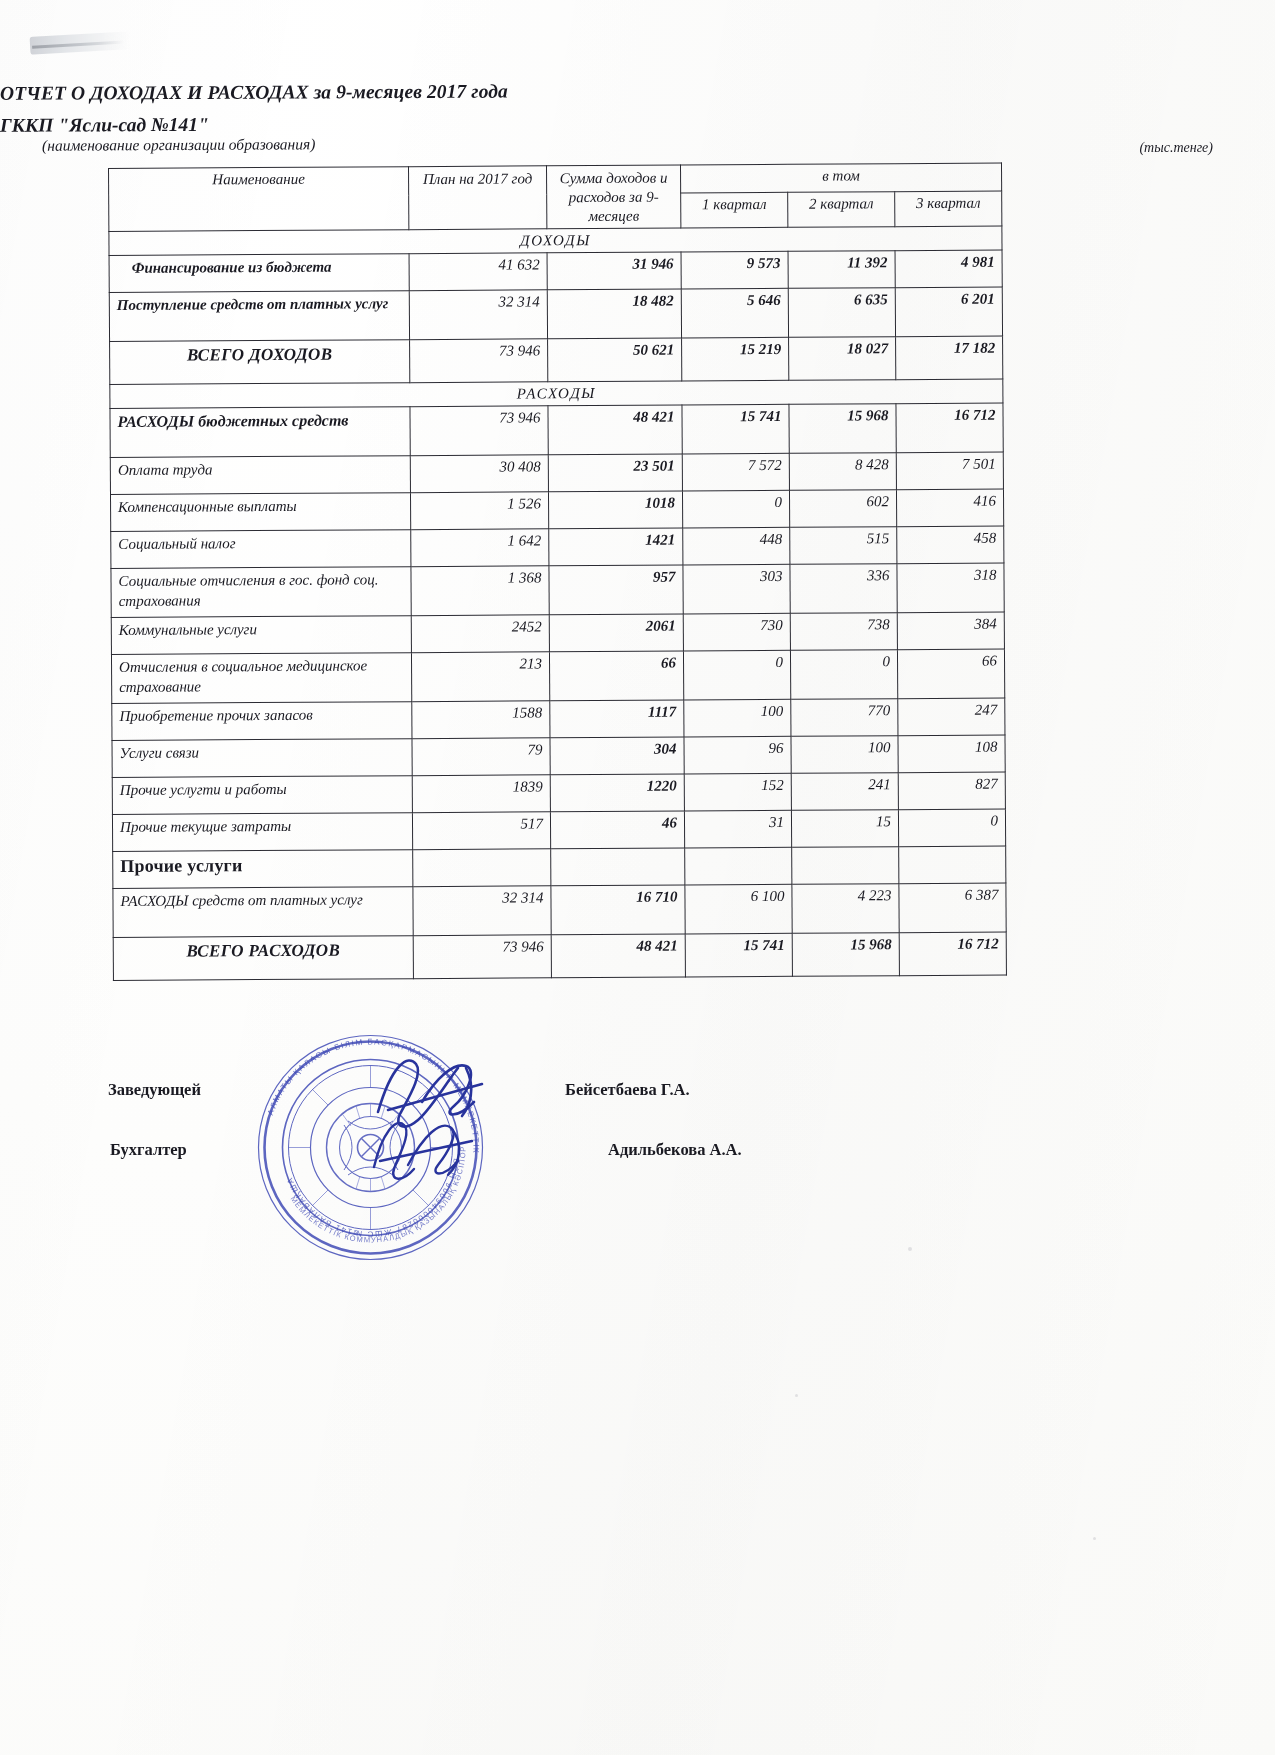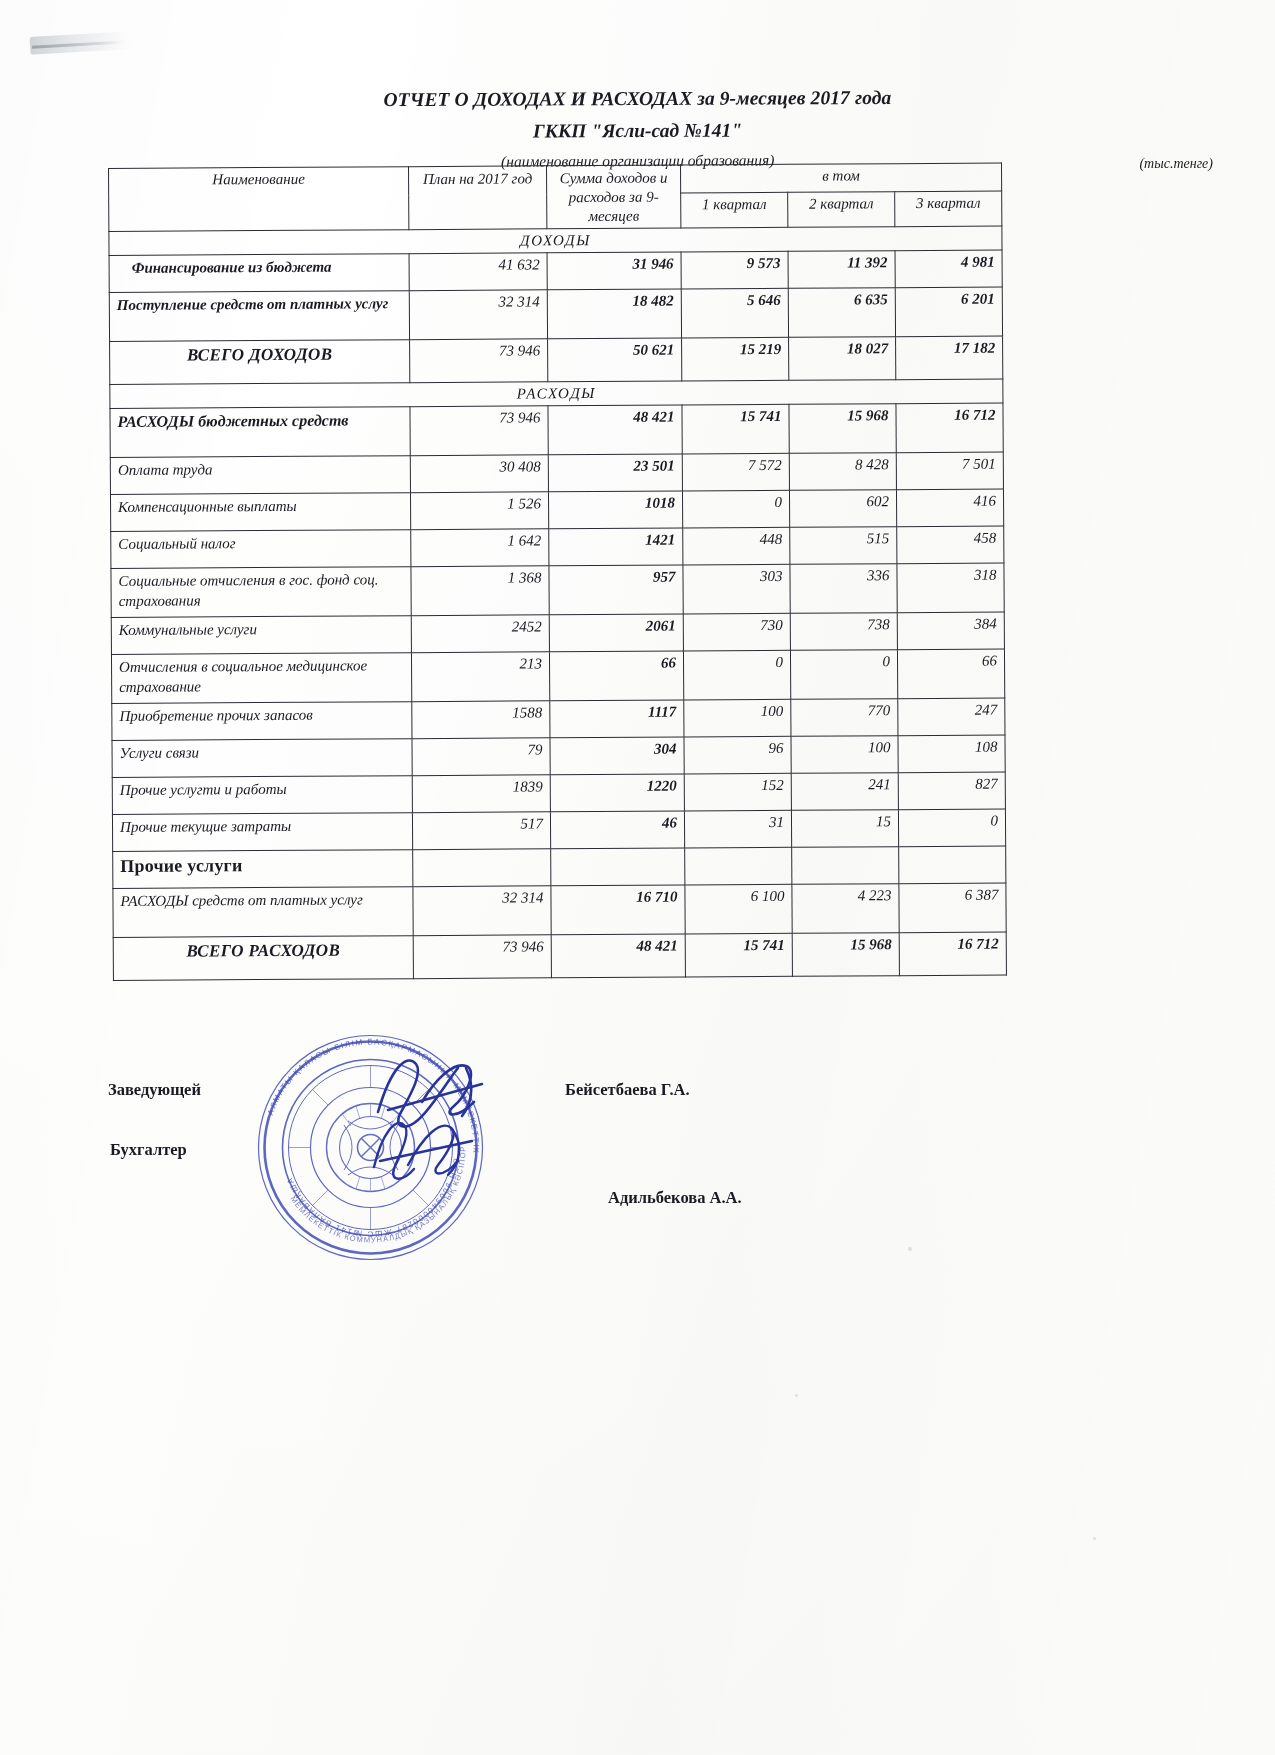--- a/index.html
+++ b/index.html
@@ -30,31 +30,31 @@
     transform:rotate(-3.2deg);
     border-radius:3px;
     opacity:.85;
   }
   .corner-artifact:after{
     content:"";position:absolute;left:2px;top:9px;width:92px;height:3px;
     background:linear-gradient(90deg,#8e929a,#b9bdc3,rgba(255,255,255,0));
   }
 
   
-  .doc-head{position:absolute;left:0;right:0;top:88px;text-align:center;}
+  .doc-head{position:absolute;left:0;right:0;top:80px;text-align:left;}
   .title-main{
     font-style:italic;font-weight:bold;font-size:19.5px;letter-spacing:.1px;
     transform:rotate(-0.25deg);
   }
   .title-sub{
     font-style:italic;font-weight:bold;font-size:19.5px;margin-top:10px;
     transform:rotate(-0.25deg);
   }
   .title-note-row{
-    position:relative;margin-top:10px;height:22px;
+    position:relative;margin-top:2px;height:22px;padding-left:42px;
   }
   .title-note{
     font-style:italic;font-size:15.5px;display:inline-block;
     transform:rotate(-0.3deg);
   }
   .units{
     position:absolute;right:62px;top:4px;font-style:italic;font-size:14px;
   }
 
   
@@ -112,21 +112,21 @@
   tr.totalrow td{height:36px;}
   tr.normal td{height:30px;}
 
   
   .sig{
     position:absolute;font-weight:bold;font-size:16.5px;font-family:"Liberation Serif",serif;
   }
   .sig-lab1{left:108px;top:1080px;}
   .sig-nam1{left:565px;top:1080px;text-align:center;}
   .sig-lab2{left:110px;top:1140px;}
-  .sig-nam2{left:608px;top:1140px;margin-top:48px;}
+  .sig-nam2{left:608px;top:1140px;}
 
   
   .stamp{
     position:absolute;left:248px;top:1025px;width:245px;height:245px;
     pointer-events:none;
   }
   .stamp svg{display:block;}
   
   .handsig{position:absolute;left:370px;top:1040px;width:140px;height:120px;pointer-events:none;}
   .handsig2{position:absolute;left:368px;top:1105px;width:130px;height:95px;pointer-events:none;}

